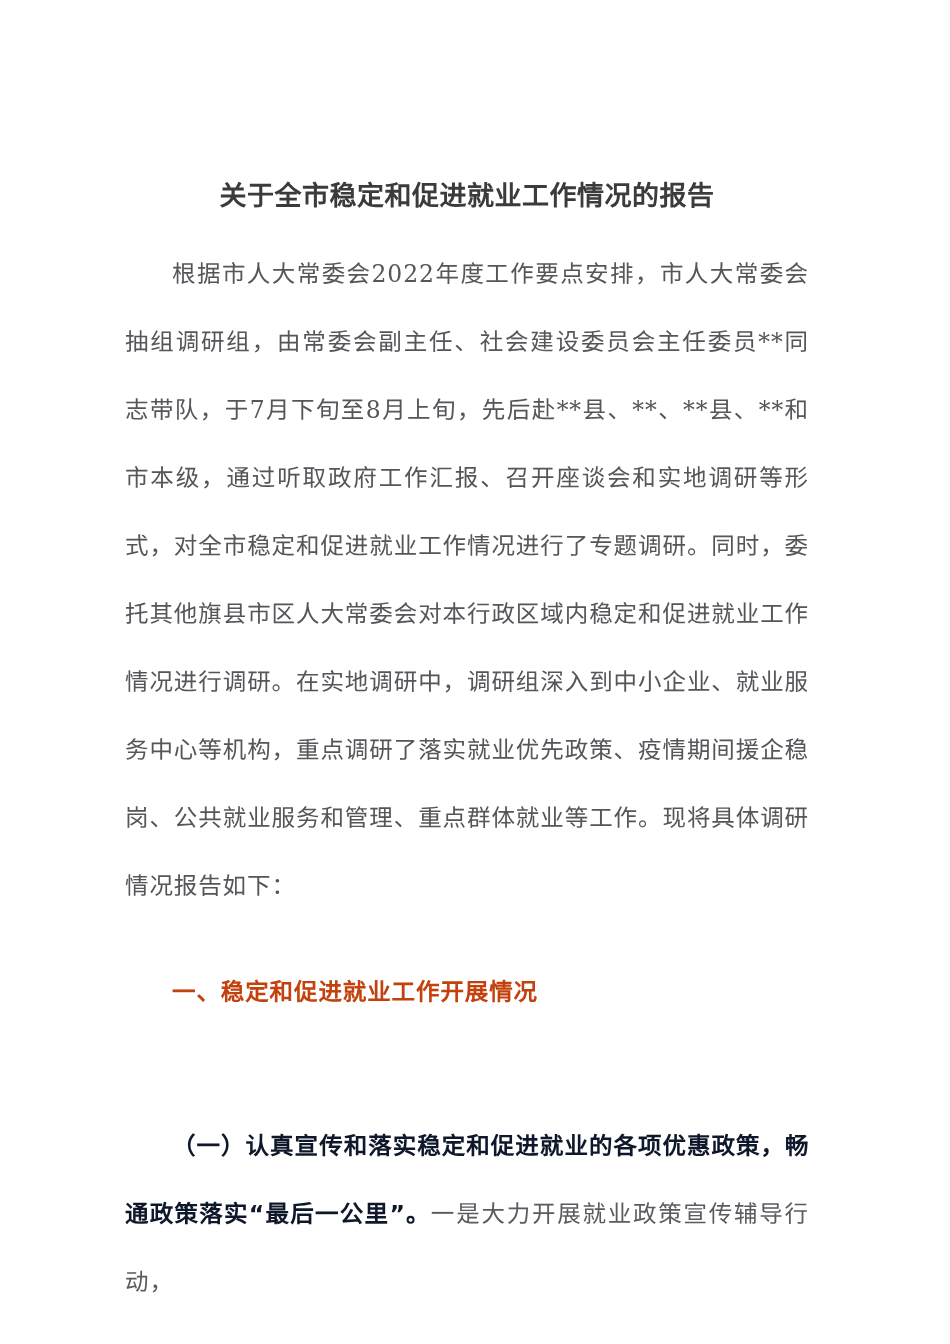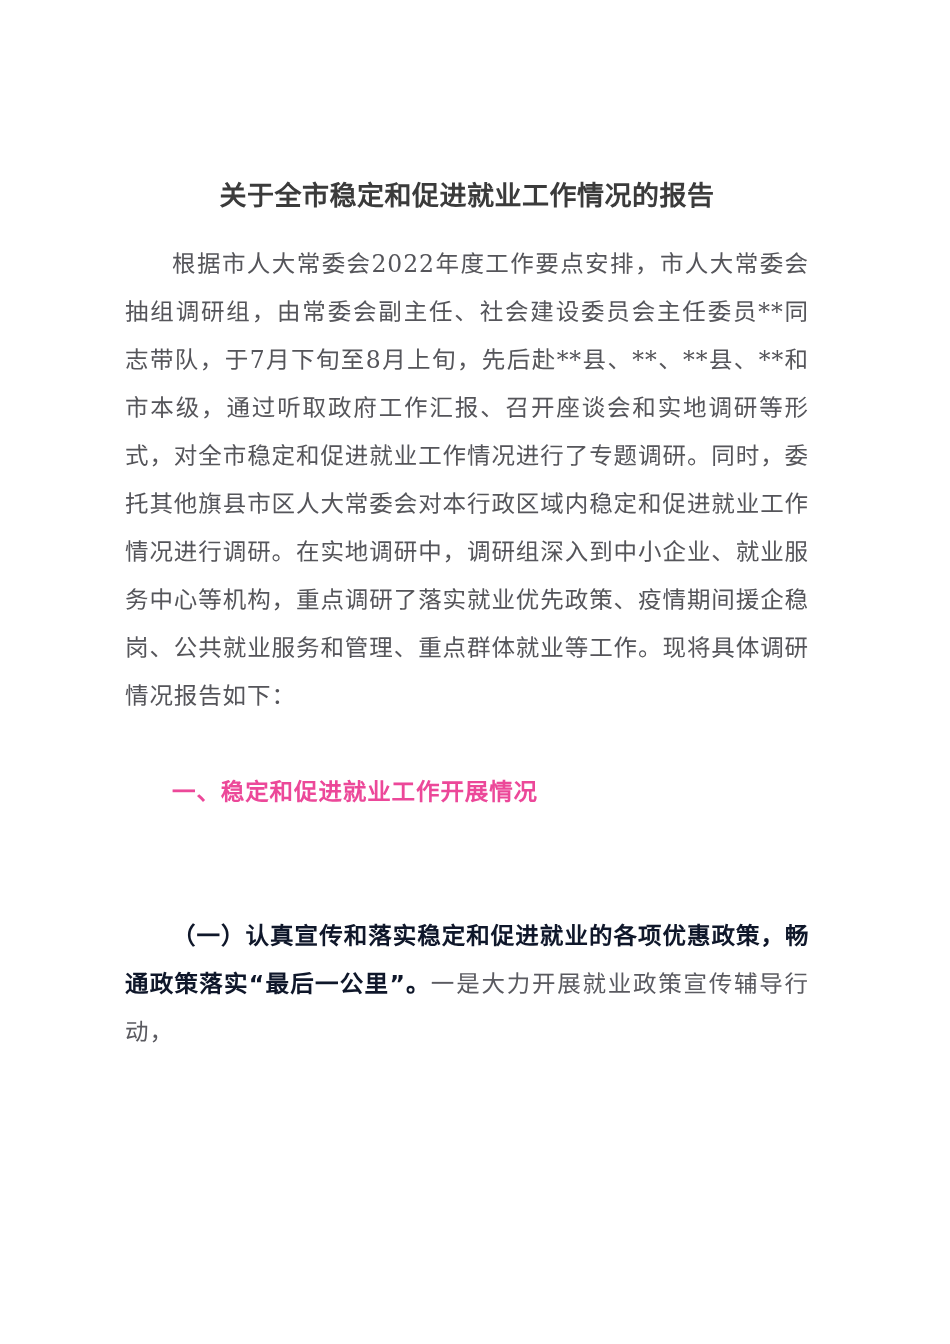--- a/index.html
+++ b/index.html
@@ -37,38 +37,38 @@
     text-align: center;
     letter-spacing: 0.5px;
     line-height: 1.35;
     margin: 0;
     padding-top: 130px;
   }
 
   .para {
     font-size: 23.5px;
     color: #55555a;
-    line-height: 48px;
+    line-height: 68px;
     text-align: justify;
     text-justify: inter-ideograph;
     letter-spacing: 0.9px;
     margin: 0;
     text-indent: 2em;
     word-break: break-all;
   }
 
   .para.first-para {
     margin-top: 26px;
   }
 
   .section-heading {
     font-family: "DejaVu Sans", "Liberation Sans", sans-serif;
     font-size: 23.5px;
     font-weight: bold;
-    color: #ec4899;
+    color: #c2410c;
     line-height: 48px;
     letter-spacing: 0.9px;
     margin: 0;
     text-indent: 2em;
   }
 
   .spacer-line {
     height: 48px;
   }
 

